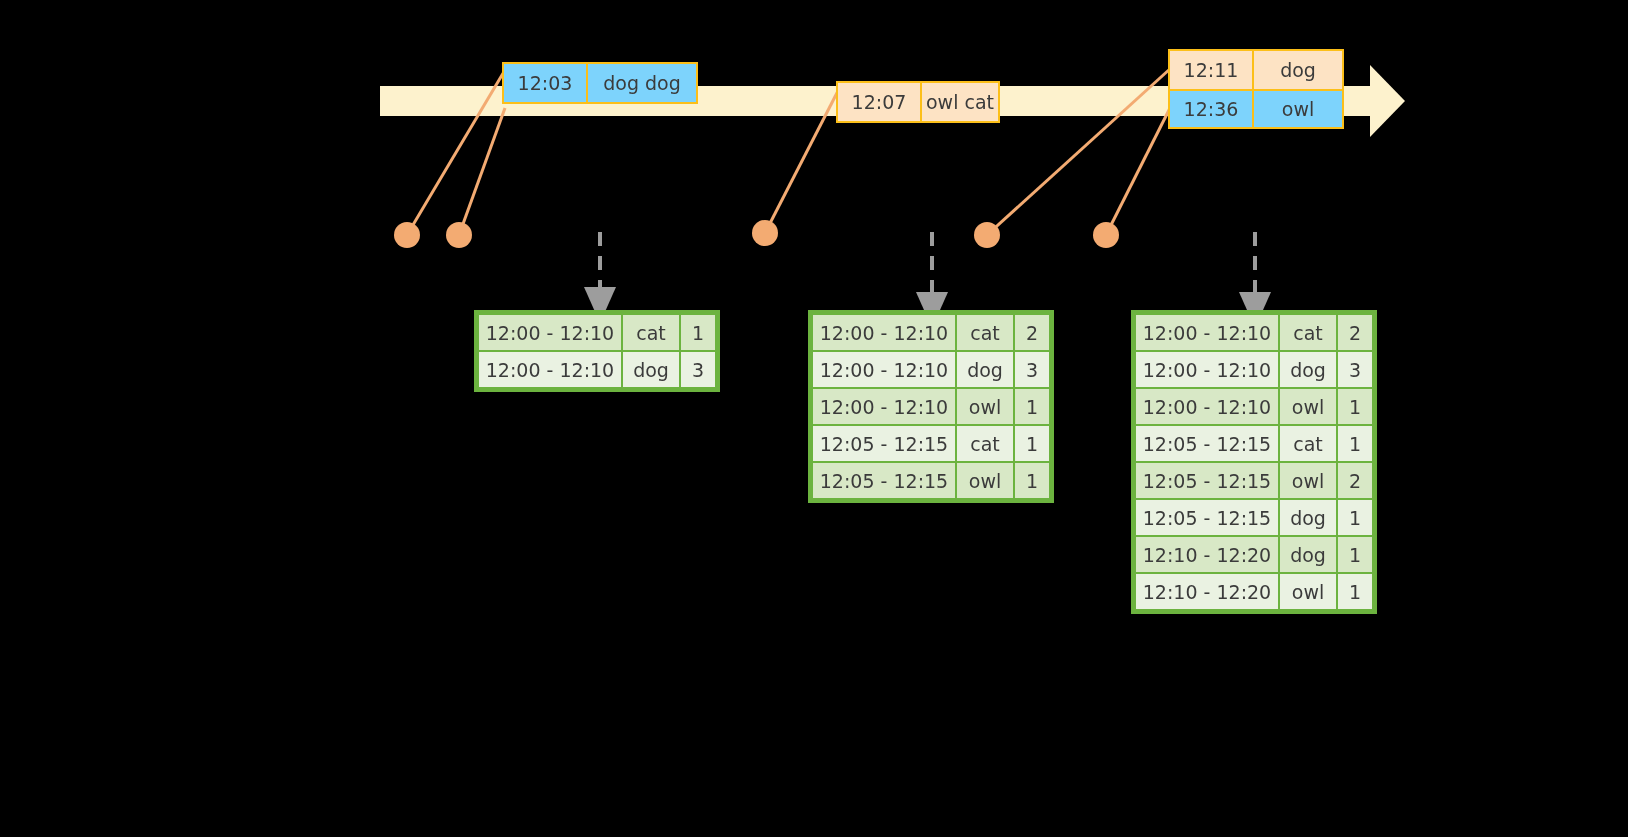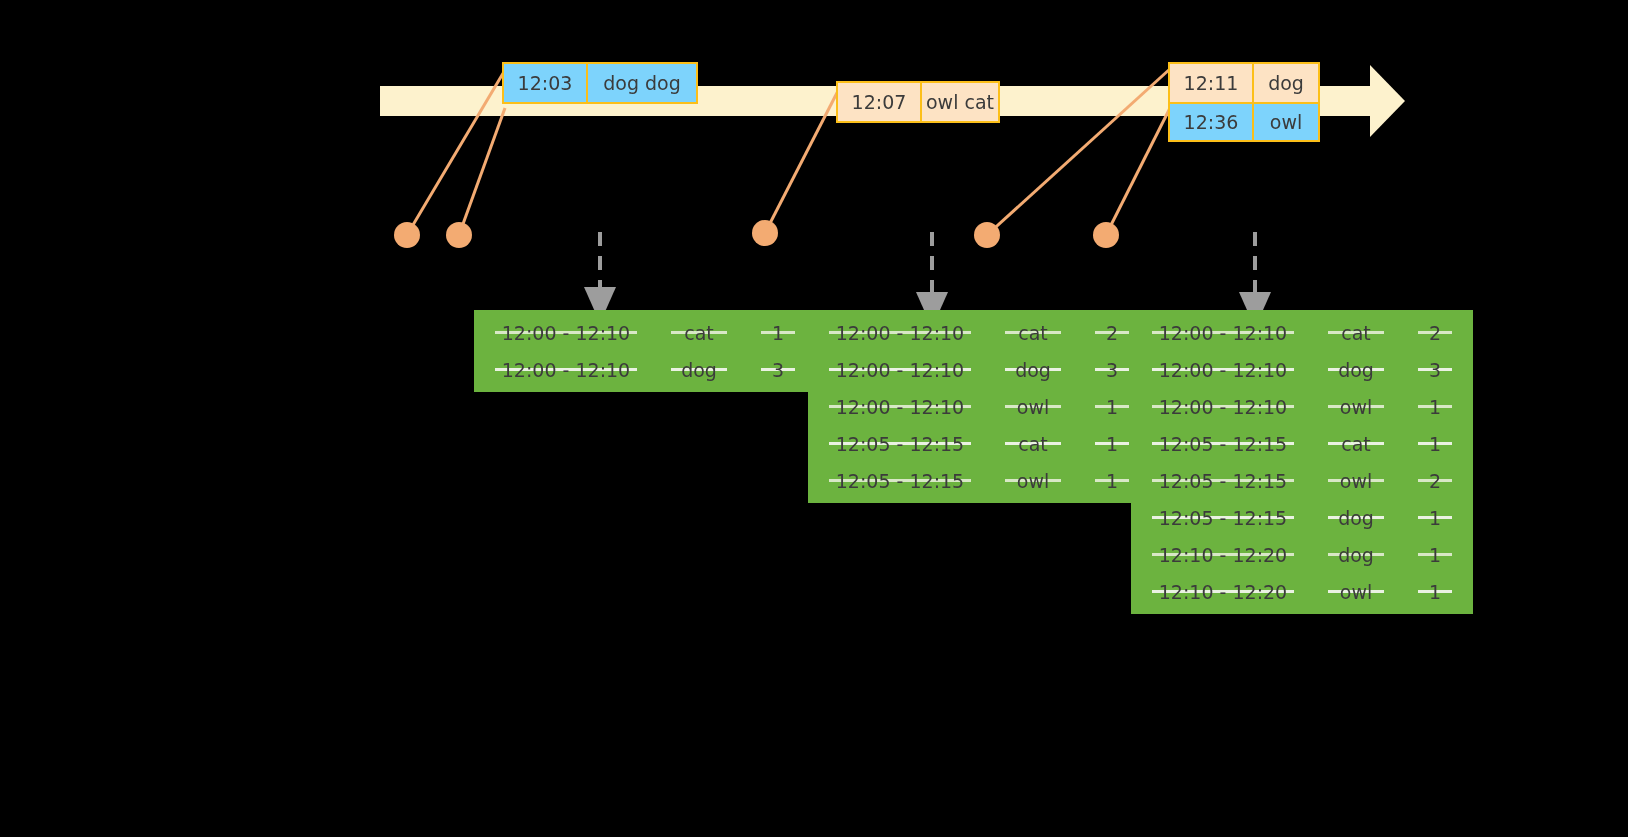--- a/index.html
+++ b/index.html
@@ -108,21 +108,21 @@
   .rt-row {
     display: flex;
     height: 37px;
   }
   .rt-cell {
     display: flex;
     align-items: center;
     justify-content: center;
     font-size: 19px;
     color: #3b3b3b;
-    margin: 17px;
+    margin: 1px;
     box-sizing: border-box;
   }
   .rt-range  { width: 142px; }
   .rt-word   { width: 56px; }
   .rt-count  { width: 34px; }
   .band-0 .rt-cell { background: #d8e8c6; }
   .band-1 .rt-cell { background: #eaf2e2; }
 </style>
 </head>
 <body>
@@ -158,21 +158,21 @@
           <div class="evt-time">12:03</div>
           <div class="evt-words">dog dog</div>
         </div>
       </div>
       <div class="evt-group" style="left: 836px; top: 81px; width: 164px;">
         <div class="evt-row shade-a">
           <div class="evt-time">12:07</div>
           <div class="evt-words">owl cat</div>
         </div>
       </div>
-      <div class="evt-group" style="left: 1168px; top: 62px; width: 152px;">
+      <div class="evt-group" style="left: 1168px; top: 49px; width: 176px;">
         <div class="evt-row shade-a">
           <div class="evt-time">12:11</div>
           <div class="evt-words">dog</div>
         </div>
         <div class="evt-row shade-b">
           <div class="evt-time">12:36</div>
           <div class="evt-words">owl</div>
         </div>
       </div>
     </div>

